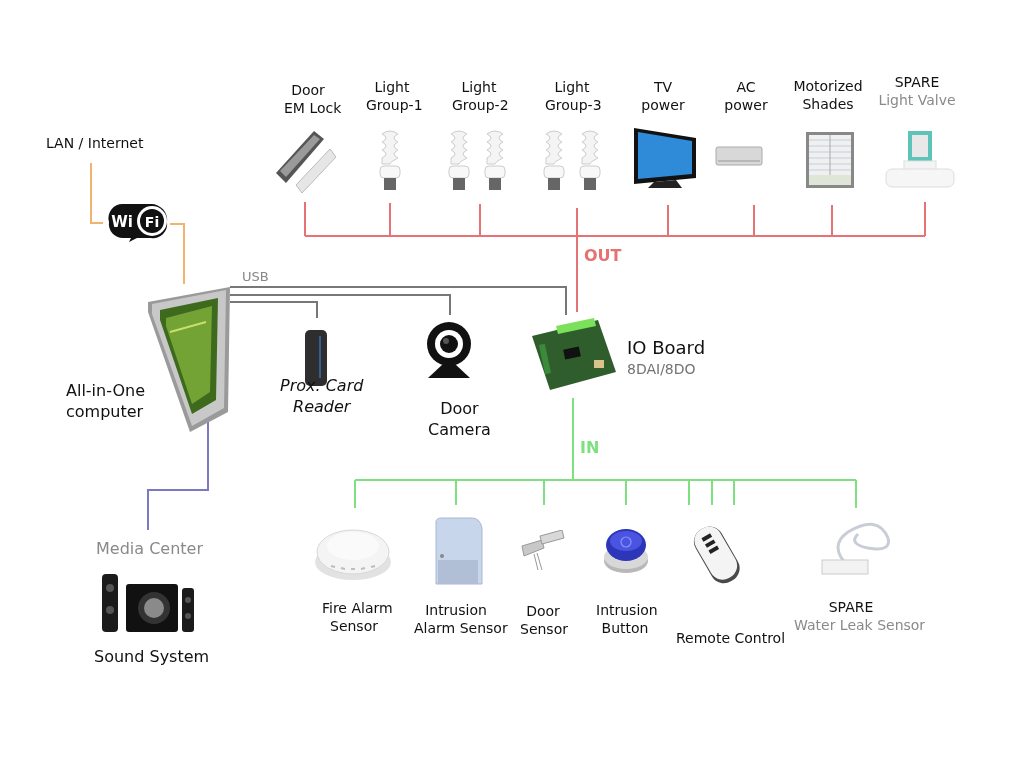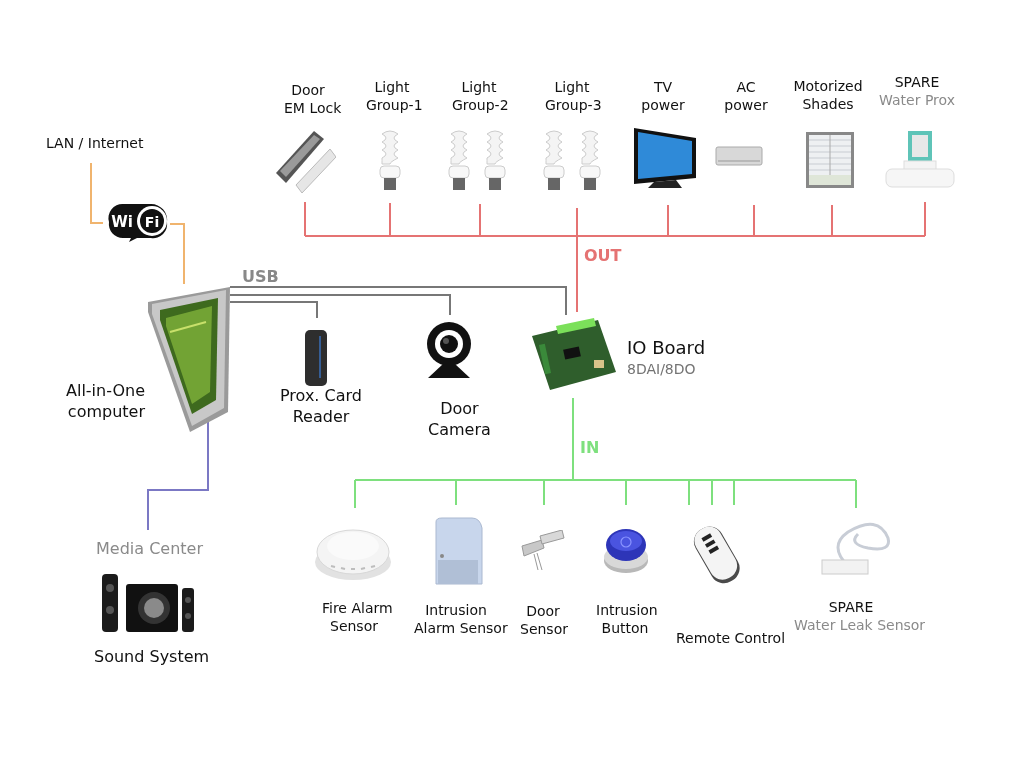--- a/index.html
+++ b/index.html
@@ -56,32 +56,32 @@
 <div class="abs" style="left:101px;top:200px;width:70px;height:42px;">
   <svg width="70" height="42">
     <path d="M8,22 a14,14 0 0 1 14,-18 h28 a16,16 0 0 1 16,18 a14,14 0 0 1 -16,16 h-14 l-8,4 l2,-4 h-8 a14,14 0 0 1 -14,-16z" fill="#111"></path>
     <rect x="36" y="6" width="30" height="30" rx="15" fill="#fff"></rect>
     <rect x="39" y="9" width="24" height="24" rx="12" fill="#111"></rect>
     <text x="21" y="27" font-family="DejaVu Sans, sans-serif" font-weight="bold" font-size="15" fill="#fff" text-anchor="middle">Wi</text>
     <text x="51" y="27" font-family="DejaVu Sans, sans-serif" font-weight="bold" font-size="14" fill="#fff" text-anchor="middle">Fi</text>
   </svg>
 </div>
 
-<div class="lbl" style="left:242px;top:268px;font-size:16px;color:#888;font-weight:bold;">USB</div>
+<div class="lbl" style="left:242px;top:268px;font-size:13px;color:#888;font-weight:normal;">USB</div>
 
 <div class="dev" style="left:140px;top:282px;width:95px;height:150px;">
   <svg width="95" height="150">
     <polygon points="8,20 90,5 88,130 50,150 8,30" fill="#9a9a9a"></polygon>
     <polygon points="12,22 86,8 84,126 52,144 12,32" fill="#c8c8c8"></polygon>
     <polygon points="20,28 78,16 76,118 52,132 20,38" fill="#3e6a1e"></polygon>
     <polygon points="26,36 72,24 70,110 52,122 26,44" fill="#7fb23a" opacity="0.8"></polygon>
     <line x1="30" y1="50" x2="66" y2="40" stroke="#c8e06a" stroke-width="2"></line>
   </svg>
 </div>
-<div class="lbl big" style="left:66px;top:380px;text-align:right;">
+<div class="lbl big" style="left:66px;top:380px;text-align:left;">
   <div>All-in-One</div>
   <div>computer</div>
 </div>
 
 <div class="lbl big" style="left:96px;top:538px;color:#8a8a8a;">Media Center</div>
 <div class="dev" style="left:98px;top:570px;width:104px;height:66px;">
   <svg width="104" height="66">
     <rect x="4" y="4" width="16" height="58" rx="4" fill="#1b1b1b"></rect>
     <circle cx="12" cy="18" r="4" fill="#555"></circle>
       <circle cx="12" cy="40" r="4" fill="#555"></circle>
@@ -94,21 +94,21 @@
   </svg>
 </div>
 <div class="lbl big" style="left:94px;top:646px;">Sound System</div>
 
 <div class="dev" style="left:302px;top:328px;width:28px;height:60px;">
   <svg width="28" height="60">
     <rect x="3" y="2" width="22" height="56" rx="5" fill="#2e2e2e"></rect>
     <line x1="18" y1="8" x2="18" y2="50" stroke="#3a6fb8" stroke-width="1.5"></line>
   </svg>
 </div>
-<div class="lbl big" style="left:280px;top:385px;">
+<div class="lbl big" style="left:280px;top:375px;font-style:italic;">
   <div>Prox. Card</div>
   <div>Reader</div>
 </div>
 
 <div class="dev" style="left:424px;top:318px;width:50px;height:62px;">
   <svg width="50" height="62">
     <circle cx="25" cy="26" r="22" fill="#111"></circle>
     <circle cx="25" cy="26" r="14" fill="#fff"></circle>
     <circle cx="25" cy="26" r="9" fill="#111"></circle>
     <circle cx="22" cy="23" r="3" fill="#555"></circle>
@@ -157,21 +157,21 @@
 <div class="lbl" style="left:723px;top:78px;width:46px;">
   <div>AC</div>
   <div>power</div>
 </div>
 <div class="lbl" style="left:793px;top:77px;width:70px;">
   <div>Motorized</div>
   <div>Shades</div>
 </div>
 <div class="lbl" style="left:877px;top:73px;width:80px;">
   <div>SPARE</div>
-  <div class="sub">Water Prox</div>
+  <div class="sub">Light Valve</div>
 </div>
 
 <div class="dev" style="left:274px;top:125px;width:62px;height:70px;">
   <svg width="62" height="70">
     <polygon points="2,48 40,6 50,14 12,58" fill="#555"></polygon>
     <polygon points="6,46 40,10 46,14 12,52" fill="#9a9a9a"></polygon>
     <polygon points="22,60 56,24 62,32 28,68" fill="#e6e6e6" stroke="#bbb"></polygon>
   </svg>
 </div>
 <div class="dev" style="left:374px;top:128px;width:32px;height:66px;">

